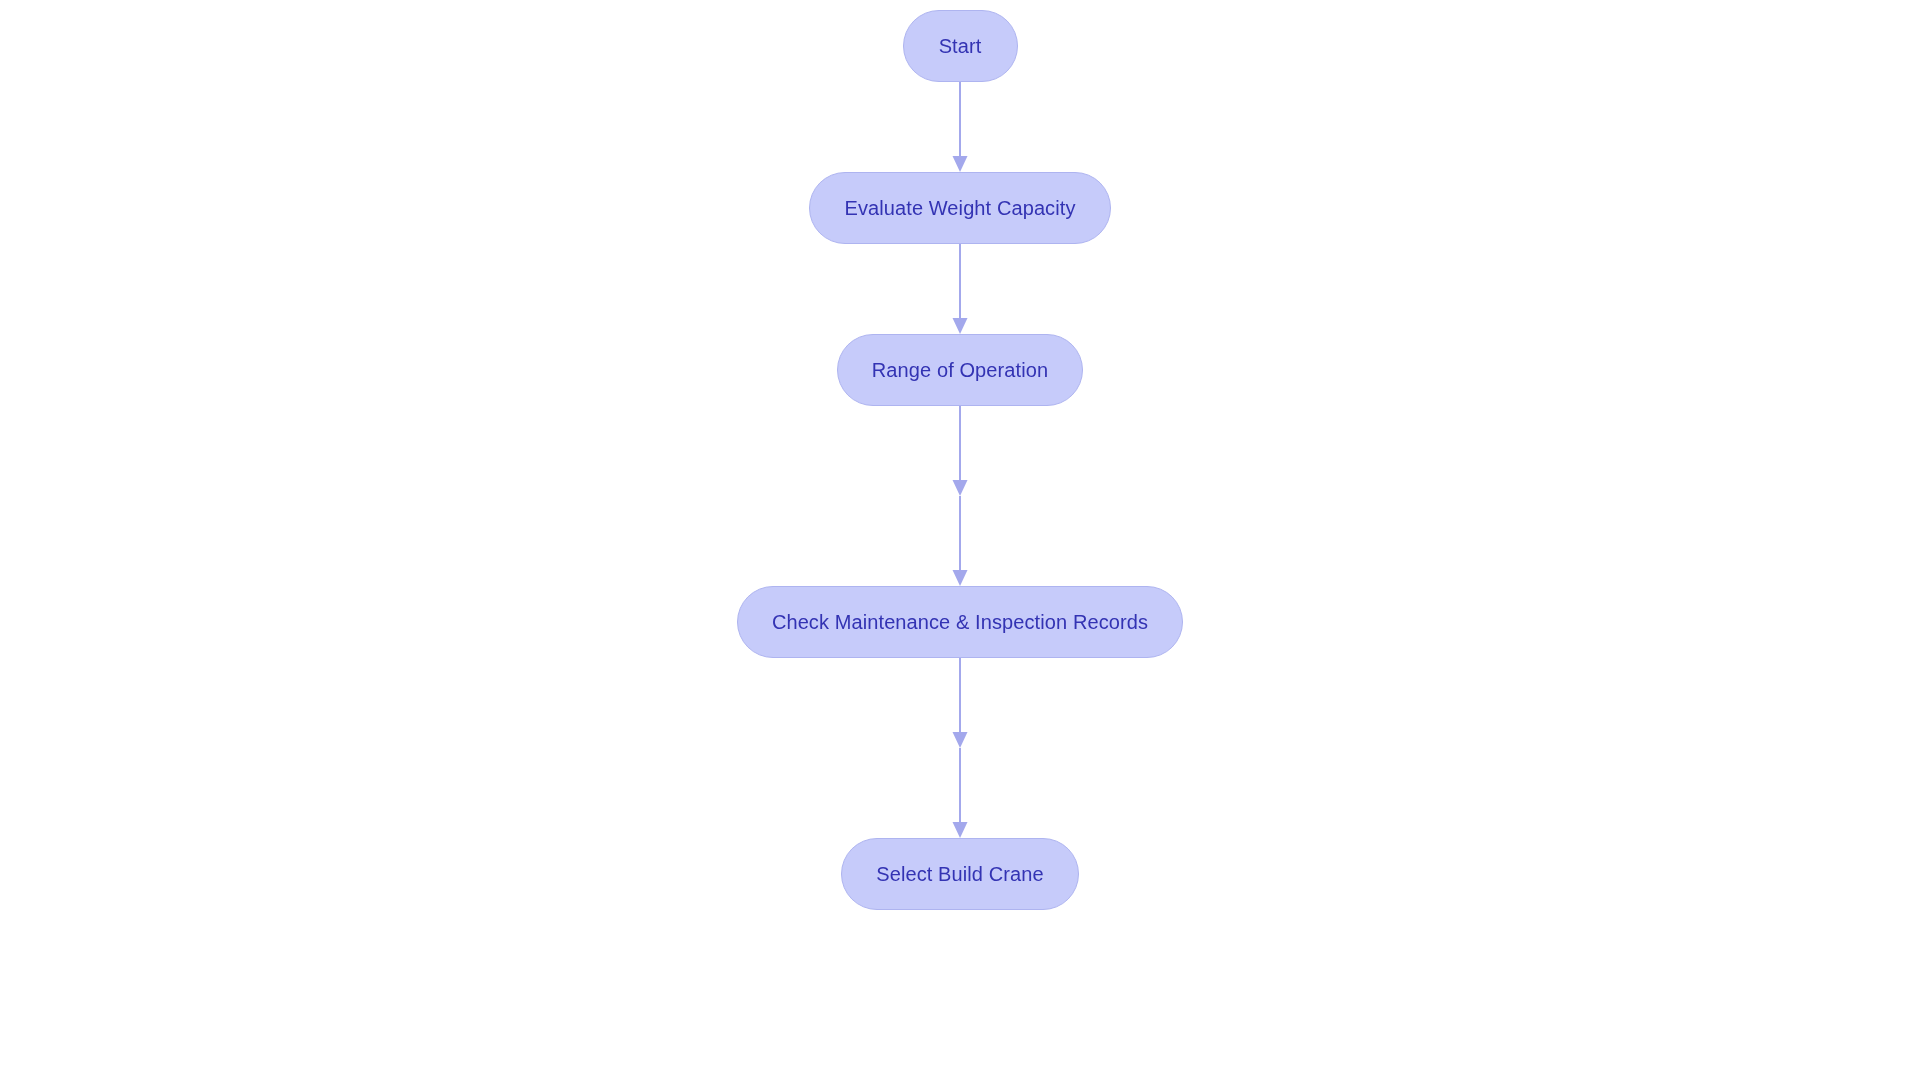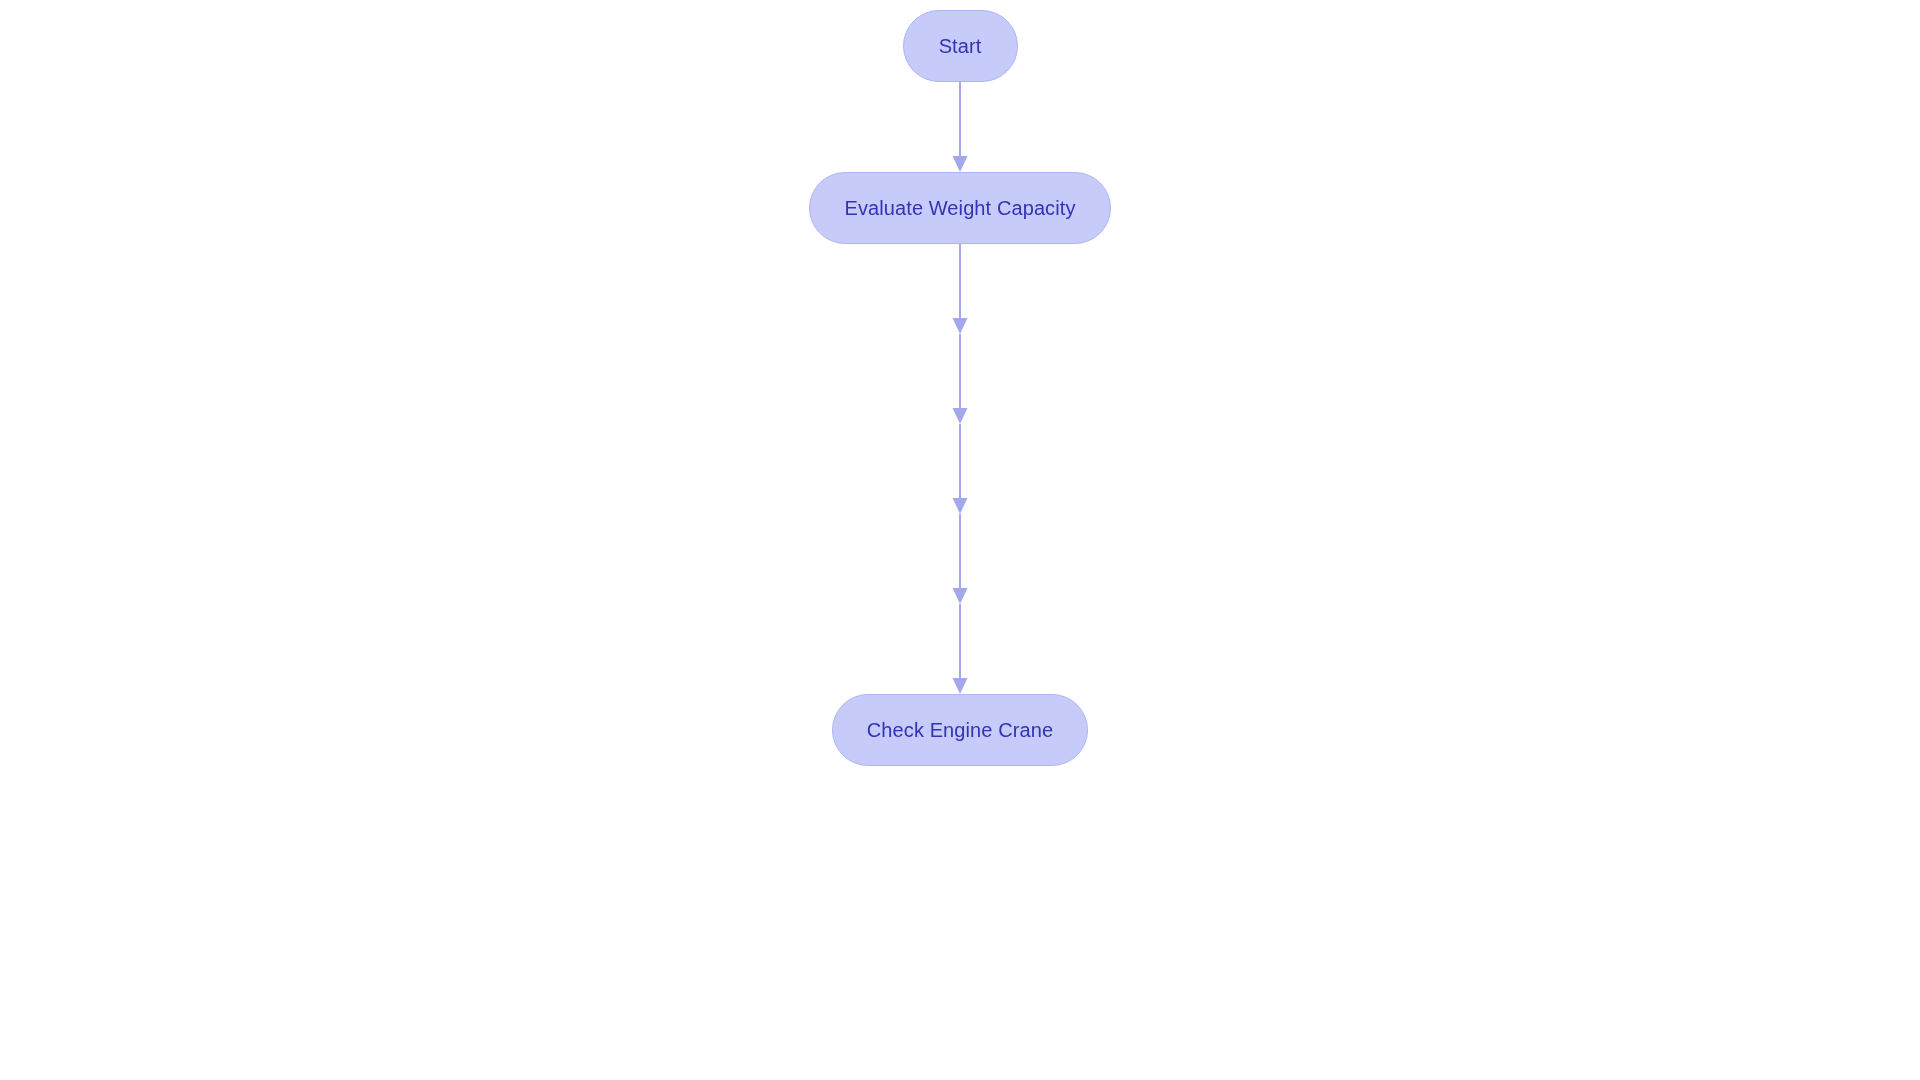--- a/index.html
+++ b/index.html
@@ -100,50 +100,56 @@
       <span class="node-label">Evaluate Weight Capacity</span>
     </div>
 
     <div class="edge">
       <svg viewBox="0 0 20 90" xmlns="http://www.w3.org/2000/svg">
         <line class="edge-line" x1="10" y1="0" x2="10" y2="76"></line>
         <polygon class="edge-head" points="10,90 2.5,74 17.5,74"></polygon>
       </svg>
     </div>
 
-
-    <div class="edge">
-      <svg viewBox="0 0 20 90" xmlns="http://www.w3.org/2000/svg">
-        <line class="edge-line" x1="10" y1="0" x2="10" y2="76"></line>
-        <polygon class="edge-head" points="10,90 2.5,74 17.5,74"></polygon>
-      </svg>
+    <div class="node">
+      <span class="node-label">Range of Operation</span>
     </div>
-
-
-    <div class="edge">
-      <svg viewBox="0 0 20 90" xmlns="http://www.w3.org/2000/svg">
-        <line class="edge-line" x1="10" y1="0" x2="10" y2="76"></line>
-        <polygon class="edge-head" points="10,90 2.5,74 17.5,74"></polygon>
-      </svg>
-    </div>
-
 
     <div class="edge">
       <svg viewBox="0 0 20 90" xmlns="http://www.w3.org/2000/svg">
         <line class="edge-line" x1="10" y1="0" x2="10" y2="76"></line>
         <polygon class="edge-head" points="10,90 2.5,74 17.5,74"></polygon>
       </svg>
     </div>
 
 
     <div class="edge">
       <svg viewBox="0 0 20 90" xmlns="http://www.w3.org/2000/svg">
         <line class="edge-line" x1="10" y1="0" x2="10" y2="76"></line>
         <polygon class="edge-head" points="10,90 2.5,74 17.5,74"></polygon>
       </svg>
     </div>
 
     <div class="node">
-      <span class="node-label">Check Engine Crane</span>
+      <span class="node-label">Check Maintenance &amp; Inspection Records</span>
+    </div>
+
+    <div class="edge">
+      <svg viewBox="0 0 20 90" xmlns="http://www.w3.org/2000/svg">
+        <line class="edge-line" x1="10" y1="0" x2="10" y2="76"></line>
+        <polygon class="edge-head" points="10,90 2.5,74 17.5,74"></polygon>
+      </svg>
+    </div>
+
+
+    <div class="edge">
+      <svg viewBox="0 0 20 90" xmlns="http://www.w3.org/2000/svg">
+        <line class="edge-line" x1="10" y1="0" x2="10" y2="76"></line>
+        <polygon class="edge-head" points="10,90 2.5,74 17.5,74"></polygon>
+      </svg>
+    </div>
+
+    <div class="node">
+      <span class="node-label">Select Build Crane</span>
     </div>
 
   </div>
 </div>
 
 </body></html>

